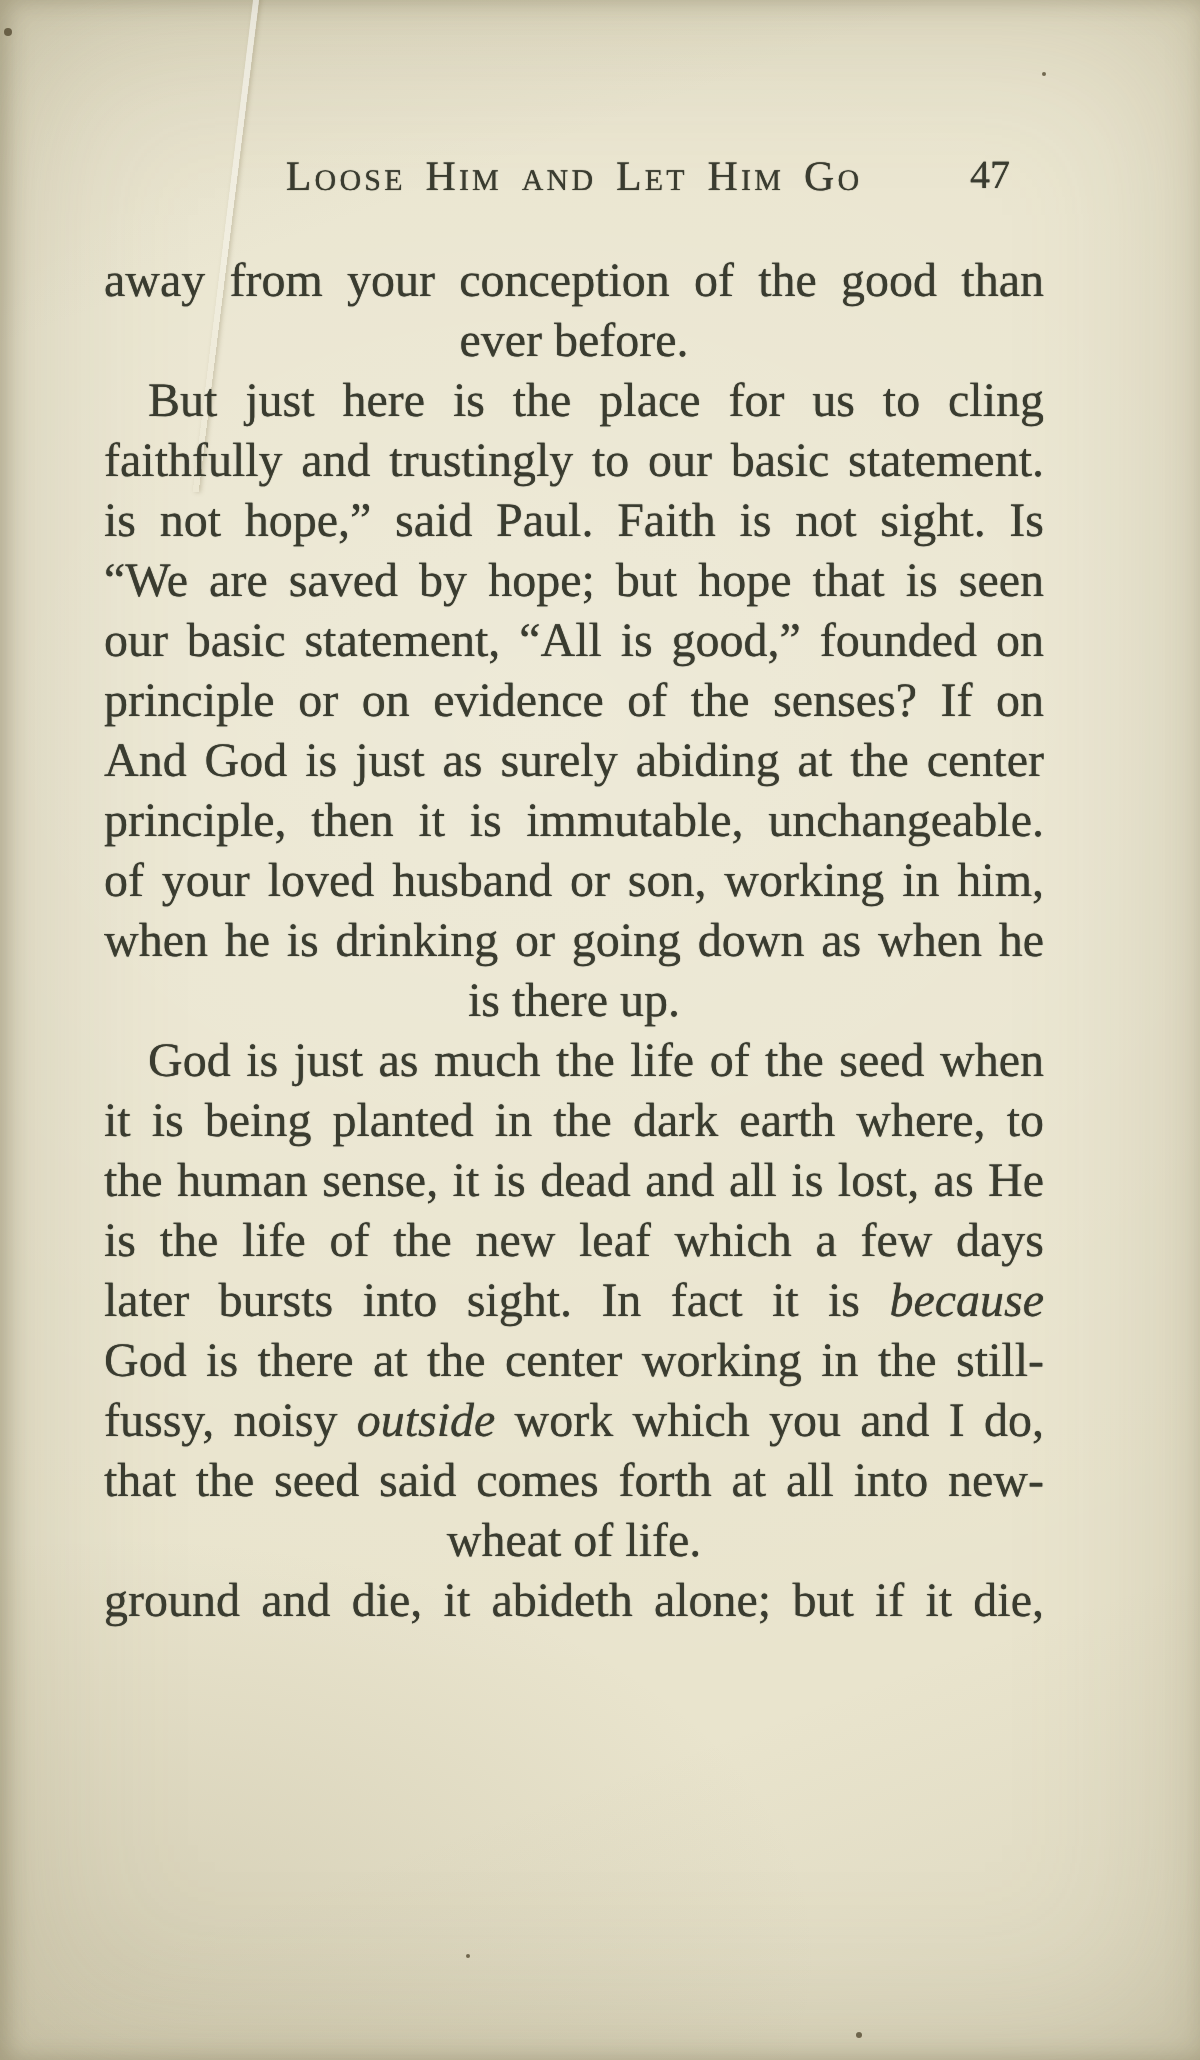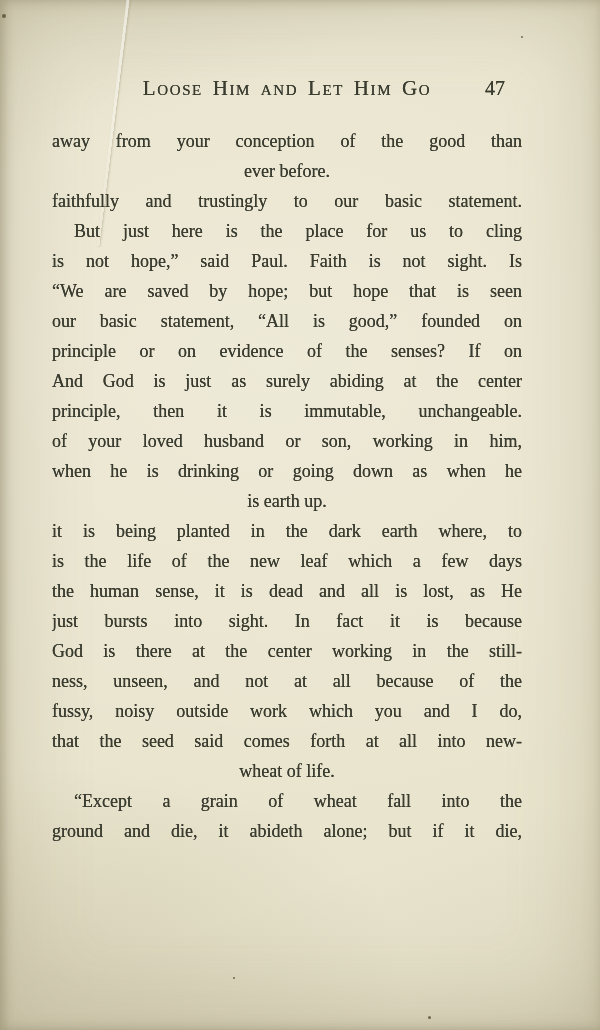--- a/index.html
+++ b/index.html
@@ -57,78 +57,77 @@
     font-size: 20px;
     color: var(--ink, #3a3c30);
     text-shadow: 0 0 0.5px var(--ink, #3a3c30);
   }
   .body-text {
     position: absolute;
     top: 126px;
     left: 52px;
     width: 470px;
     color: var(--ink, #3a3c30);
-    font-size: 18px;
+    font-size: 24px;
     text-shadow: 0 0 0.5px var(--ink, #3a3c30);
   }
   .line {
     margin: 0;
     height: 30px;
     line-height: 30px;
     overflow: hidden;
     text-align: justify;
   }
   .line.justify::after {
     content: "";
     display: inline-block;
     width: 100%;
     height: 0;
   }
   .line.noj { text-align: center; }
   .line.indent { text-indent: 22px; }
-  .it { }
+  .it { font-style: italic; }
   .speck {
     position: absolute;
     border-radius: 50%;
     background: rgba(85,75,50,0.8);
   }
 </style>
 </head>
 <body>
 
 <div class="page" style="--paper: #e9e4cd; --ink: #3a3c30;">
   <div class="crease"></div>
 
   <div class="header-title">Loose Him and Let Him Go</div>
 
   <div class="page-number">47</div>
 
   <div class="body-text">
       <p class="line justify"><span>away from your conception of the good than</span></p>
       <p class="line noj"><span>ever before.</span></p>
+      <p class="line justify indent"><span>But just here is the place for us to cling</span></p>
       <p class="line justify"><span>faithfully and trustingly to our basic statement.</span></p>
-      <p class="line justify indent"><span>But just here is the place for us to cling</span></p>
       <p class="line justify"><span>is not hope,” said Paul. Faith is not sight. Is</span></p>
       <p class="line justify"><span>“We are saved by hope; but hope that is seen</span></p>
       <p class="line justify"><span>our basic statement, “All is good,” founded on</span></p>
       <p class="line justify"><span>principle or on evidence of the senses? If on</span></p>
       <p class="line justify"><span>And God is just as surely abiding at the center</span></p>
       <p class="line justify"><span>principle, then it is immutable, unchangeable.</span></p>
       <p class="line justify"><span>of your loved husband or son, working in him,</span></p>
       <p class="line justify"><span>when he is drinking or going down as when he</span></p>
-      <p class="line noj"><span>is earth up.</span></p>
+      <p class="line noj"><span>is there up.</span></p>
+      <p class="line justify indent"><span>God is just as much the life of the seed when</span></p>
       <p class="line justify"><span>it is being planted in the dark earth where, to</span></p>
+      <p class="line justify"><span>the human sense, it is dead and all is lost, as He</span></p>
       <p class="line justify"><span>is the life of the new leaf which a few days</span></p>
-      <p class="line justify"><span>the human sense, it is dead and all is lost, as He</span></p>
-      <p class="line justify"><span>just bursts into sight. In fact it is </span><span class="it">because</span></p>
+      <p class="line justify"><span>later bursts into sight. In fact it is </span><span class="it">because</span></p>
       <p class="line justify"><span>God is there at the center working in the still-</span></p>
-      <p class="line justify"><span>ness, unseen, and not at all because of the</span></p>
       <p class="line justify"><span>fussy, noisy </span><span class="it">outside</span><span> work which you and I do,</span></p>
       <p class="line justify"><span>that the seed said comes forth at all into new-</span></p>
       <p class="line noj"><span>wheat of life.</span></p>
-      <p class="line justify indent"><span>“Except a grain of wheat fall into the</span></p>
       <p class="line justify"><span>ground and die, it abideth alone; but if it die,</span></p>
     </div>
 <div class="speck" style="left: 428px; top: 1016px; width: 3px; height: 3px;"></div>
     <div class="speck" style="left: 2px; top: 14px; width: 4px; height: 4px;"></div>
     <div class="speck" style="left: 521px; top: 36px; width: 2px; height: 2px;"></div>
     <div class="speck" style="left: 233px; top: 977px; width: 2px; height: 2px;"></div>
   </div>
 
 </body></html>

